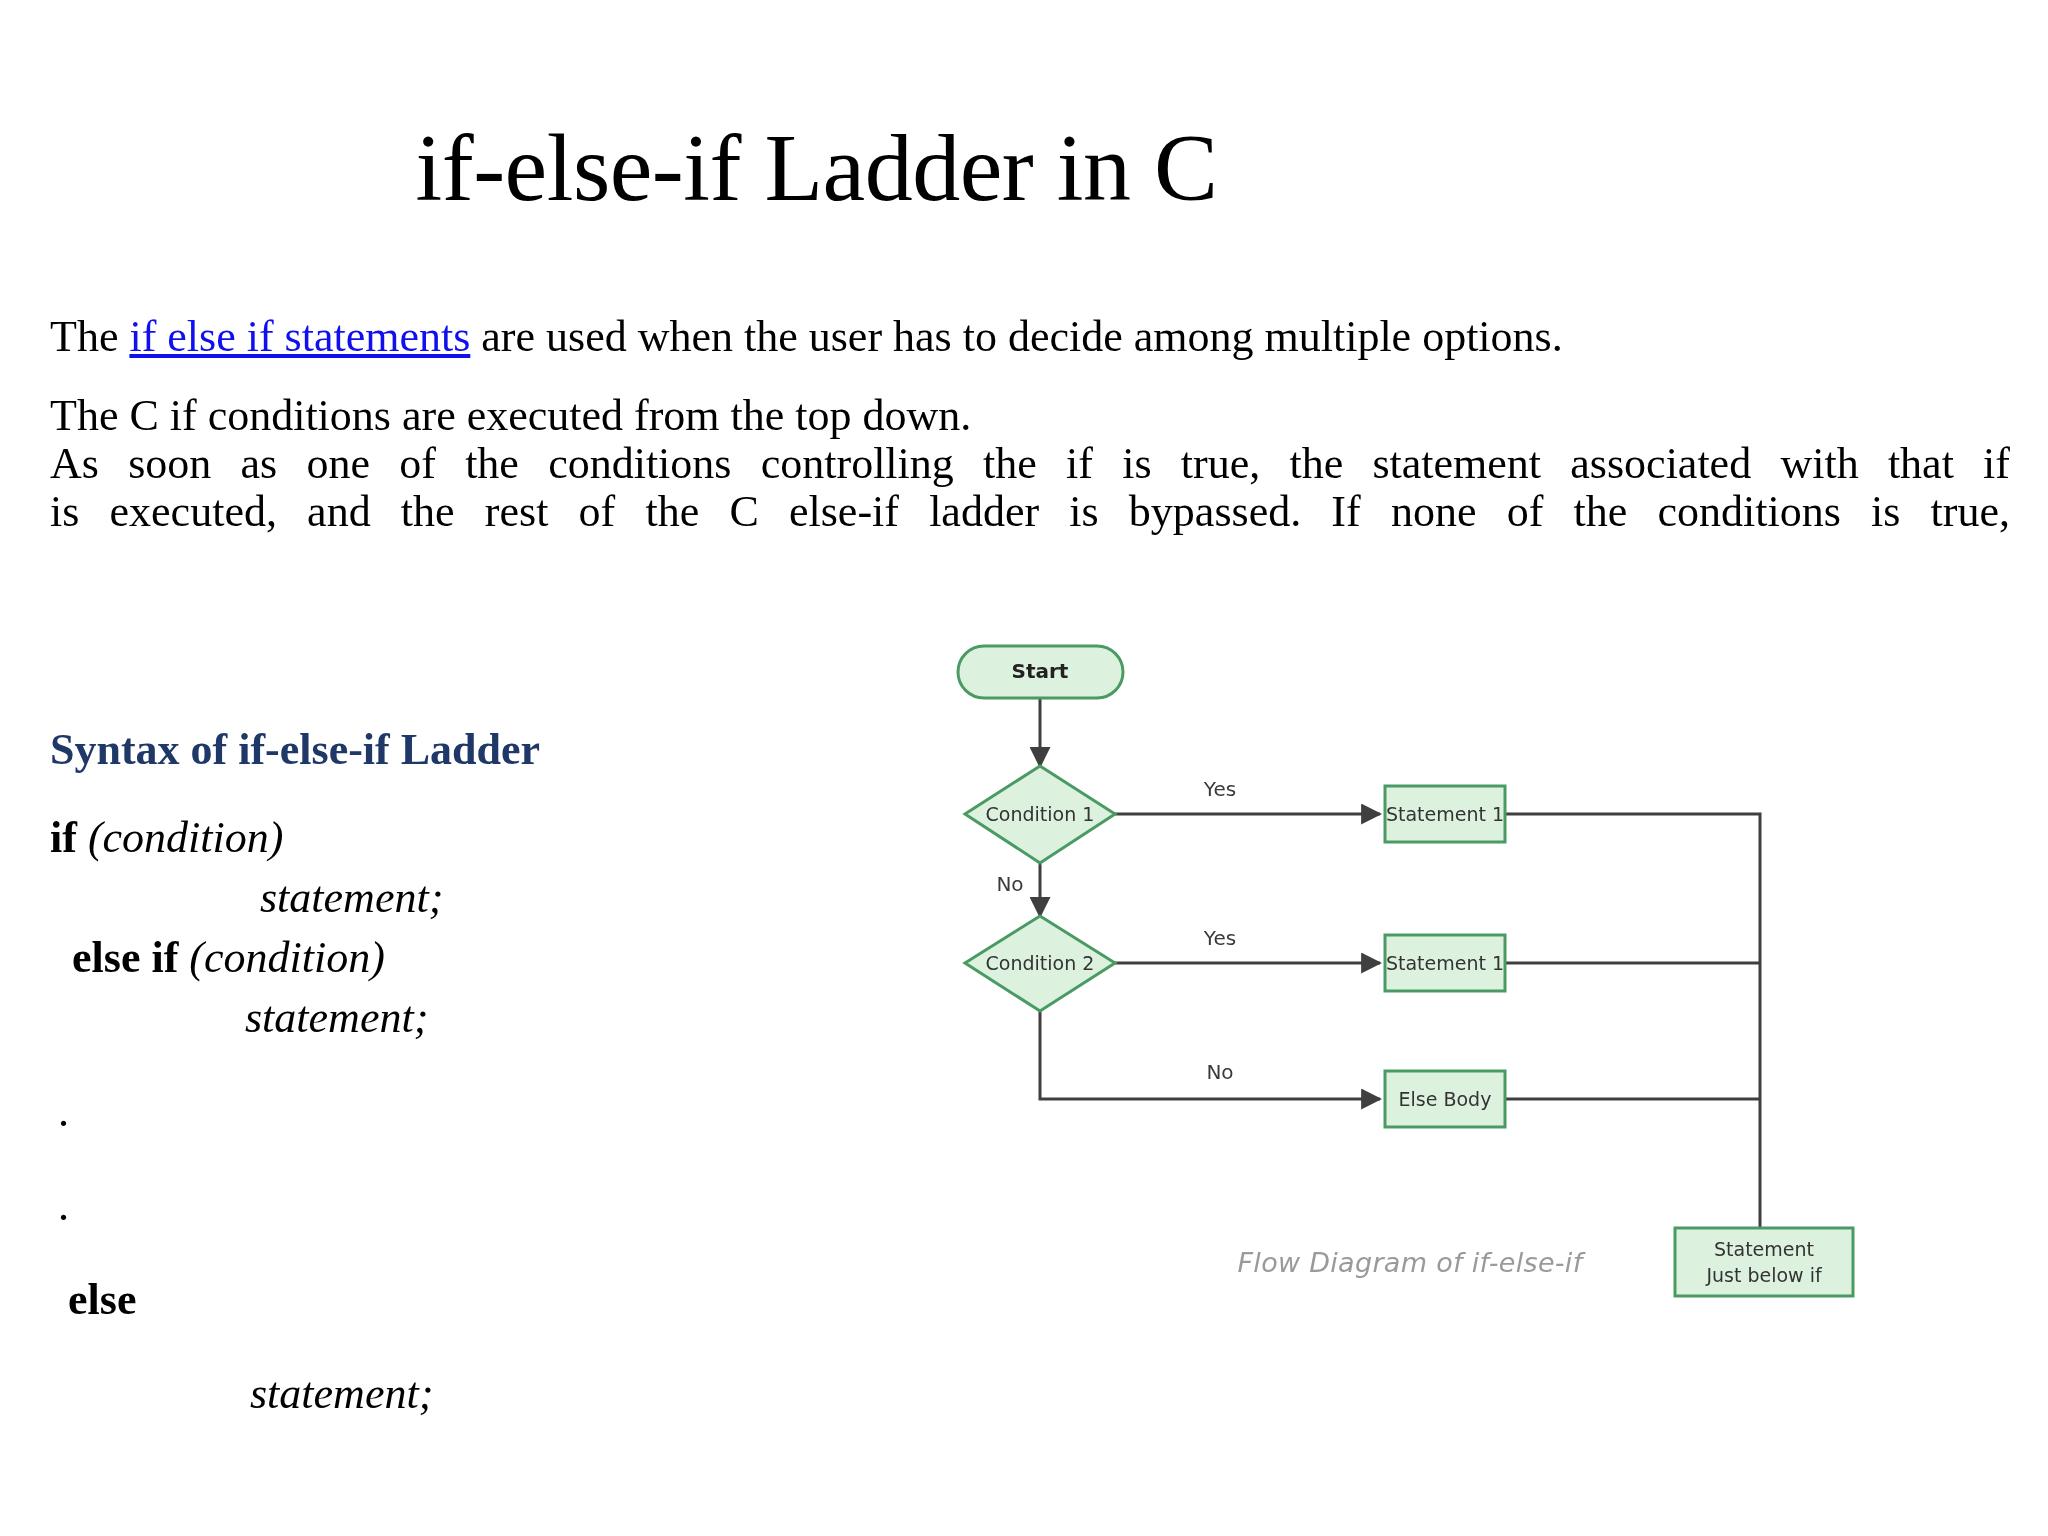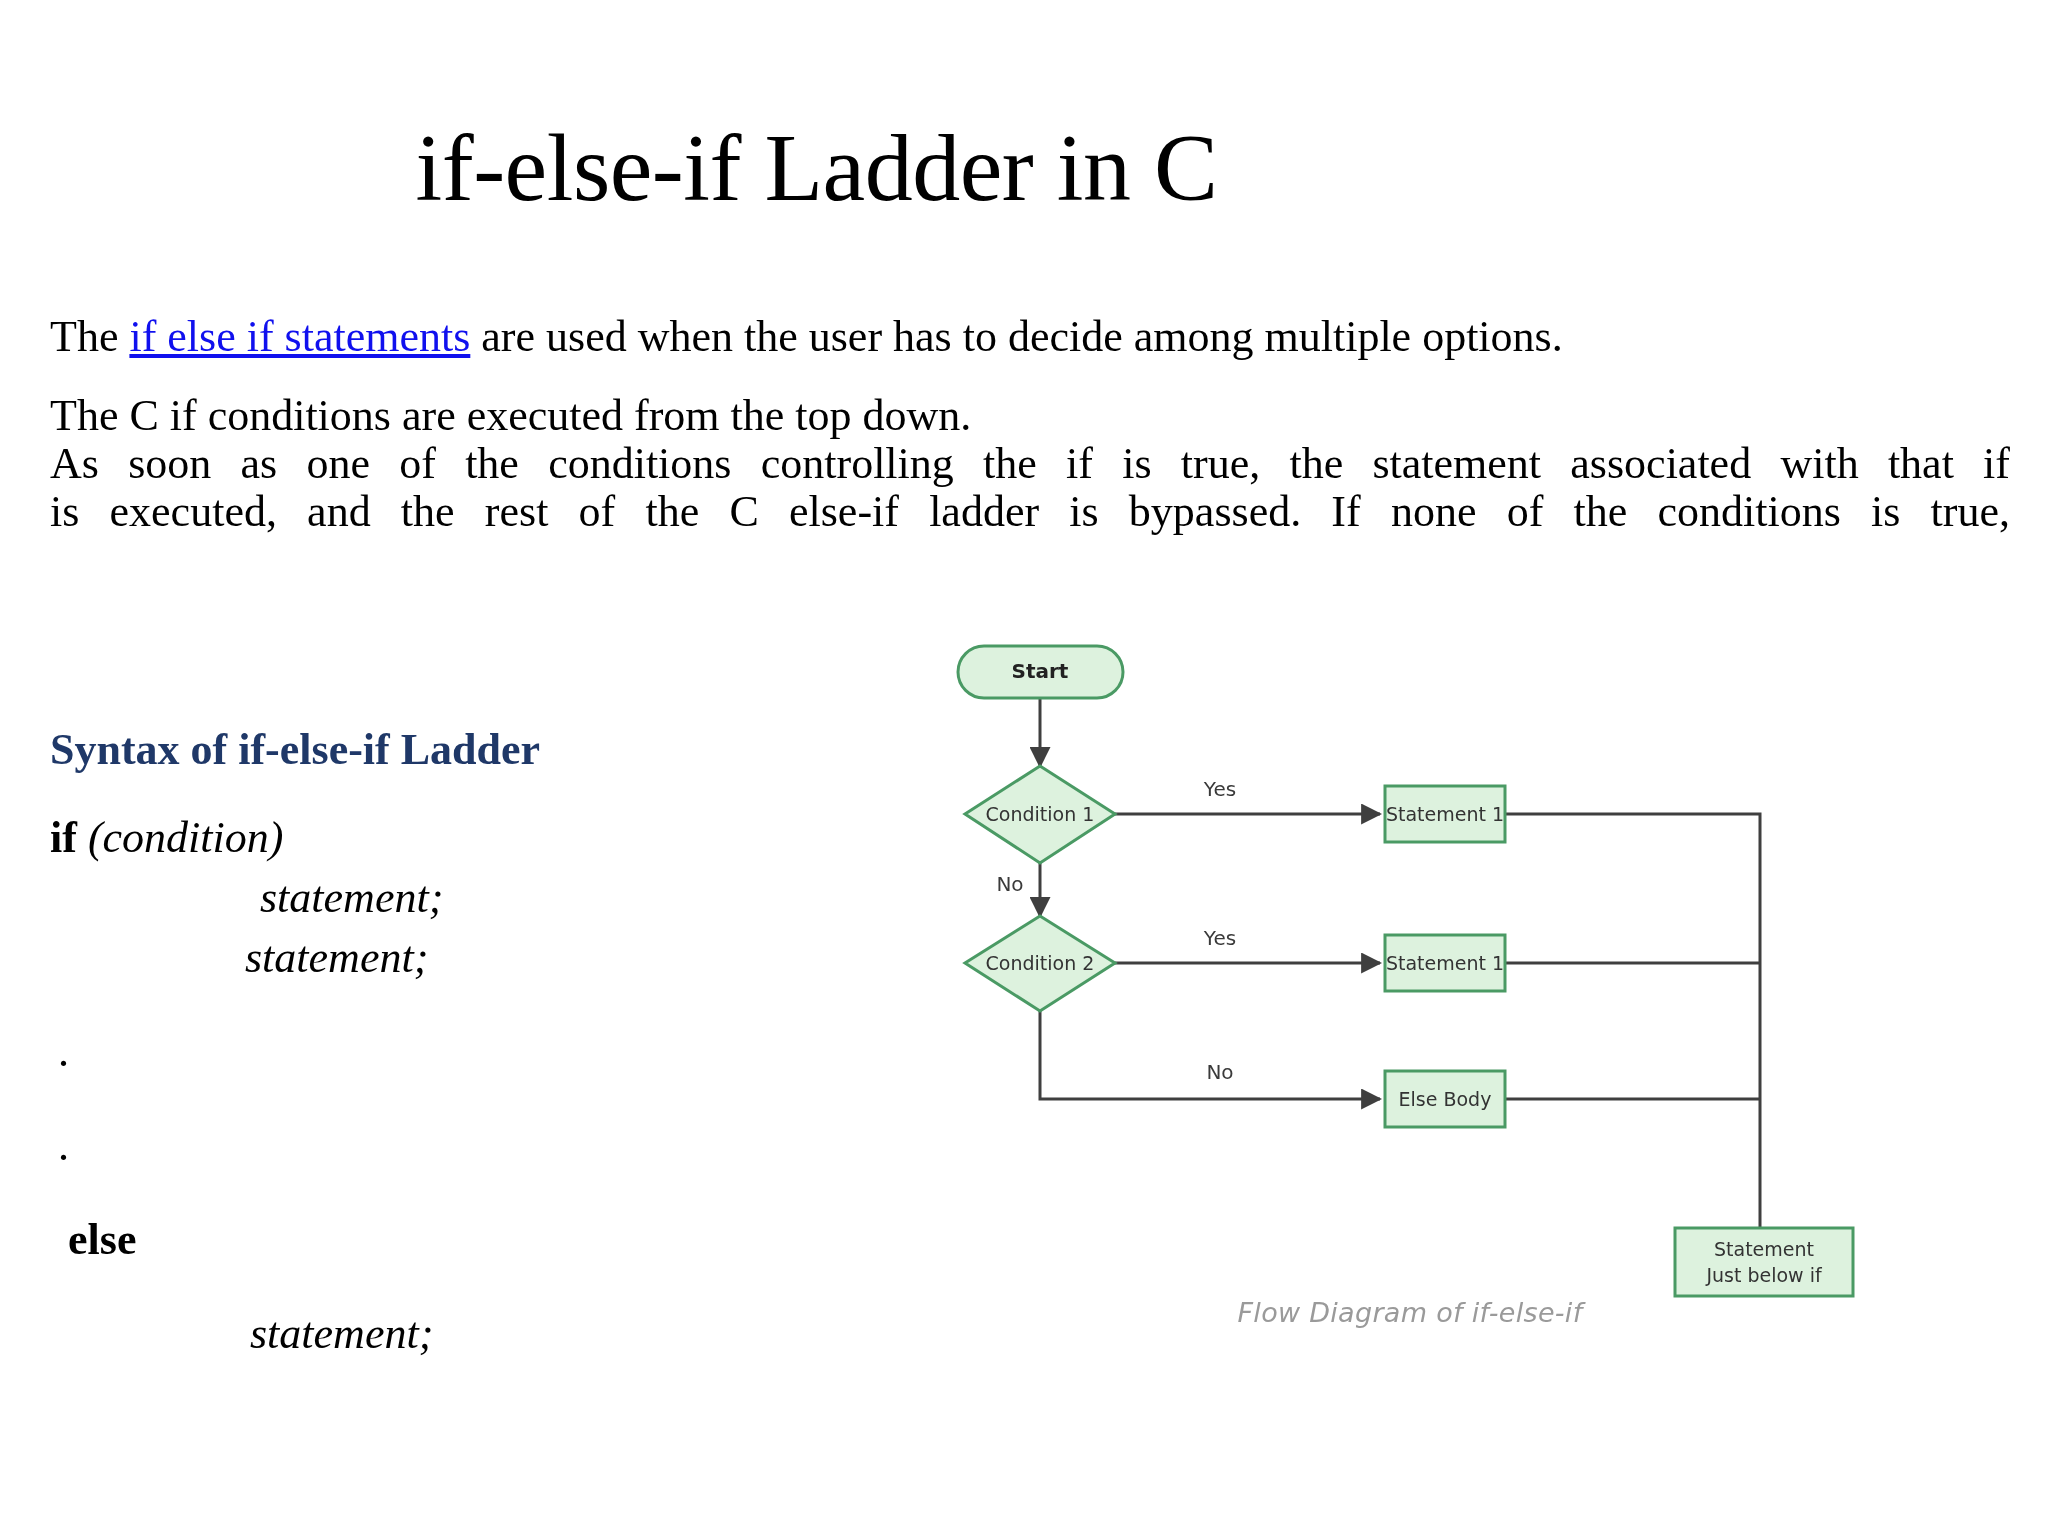--- a/index.html
+++ b/index.html
@@ -121,21 +121,21 @@
     font-weight: bold;
     fill: #222222;
   }
   .edge-label {
     font-family: "DejaVu Sans", "Liberation Sans", sans-serif;
     font-size: 20px;
     fill: #3a3a3a;
   }
   .diagram-caption {
     position: absolute;
-    top: 1297px;
+    top: 1247px;
     left: 1180px;
     width: 460px;
     text-align: center;
     font-family: "DejaVu Sans", "Liberation Sans", sans-serif;
     font-style: italic;
     font-size: 27px;
     color: #9a9a9a;
     letter-spacing: 0.3px;
   }
 </style>
@@ -157,20 +157,21 @@
 </div>
 
 <div class="syntax-block">
 
   <span class="syntax-heading">Syntax of if-else-if Ladder</span>
 
   <span class="syn-row"><span class="kw">if</span><span class="ital"> (condition)</span></span>
 
   <span class="syn-row stmt ital">statement;</span>
 
+  <span class="syn-row indent1"><span class="kw">else if</span><span class="ital"> (condition)</span></span>
 
   <span class="syn-row stmt2 ital">statement;</span>
 
   <span class="spacer-sm"></span>
 
   <span class="syn-row dot">.</span>
 
   <span class="spacer-sm"></span>
 
   <span class="syn-row dot">.</span>

